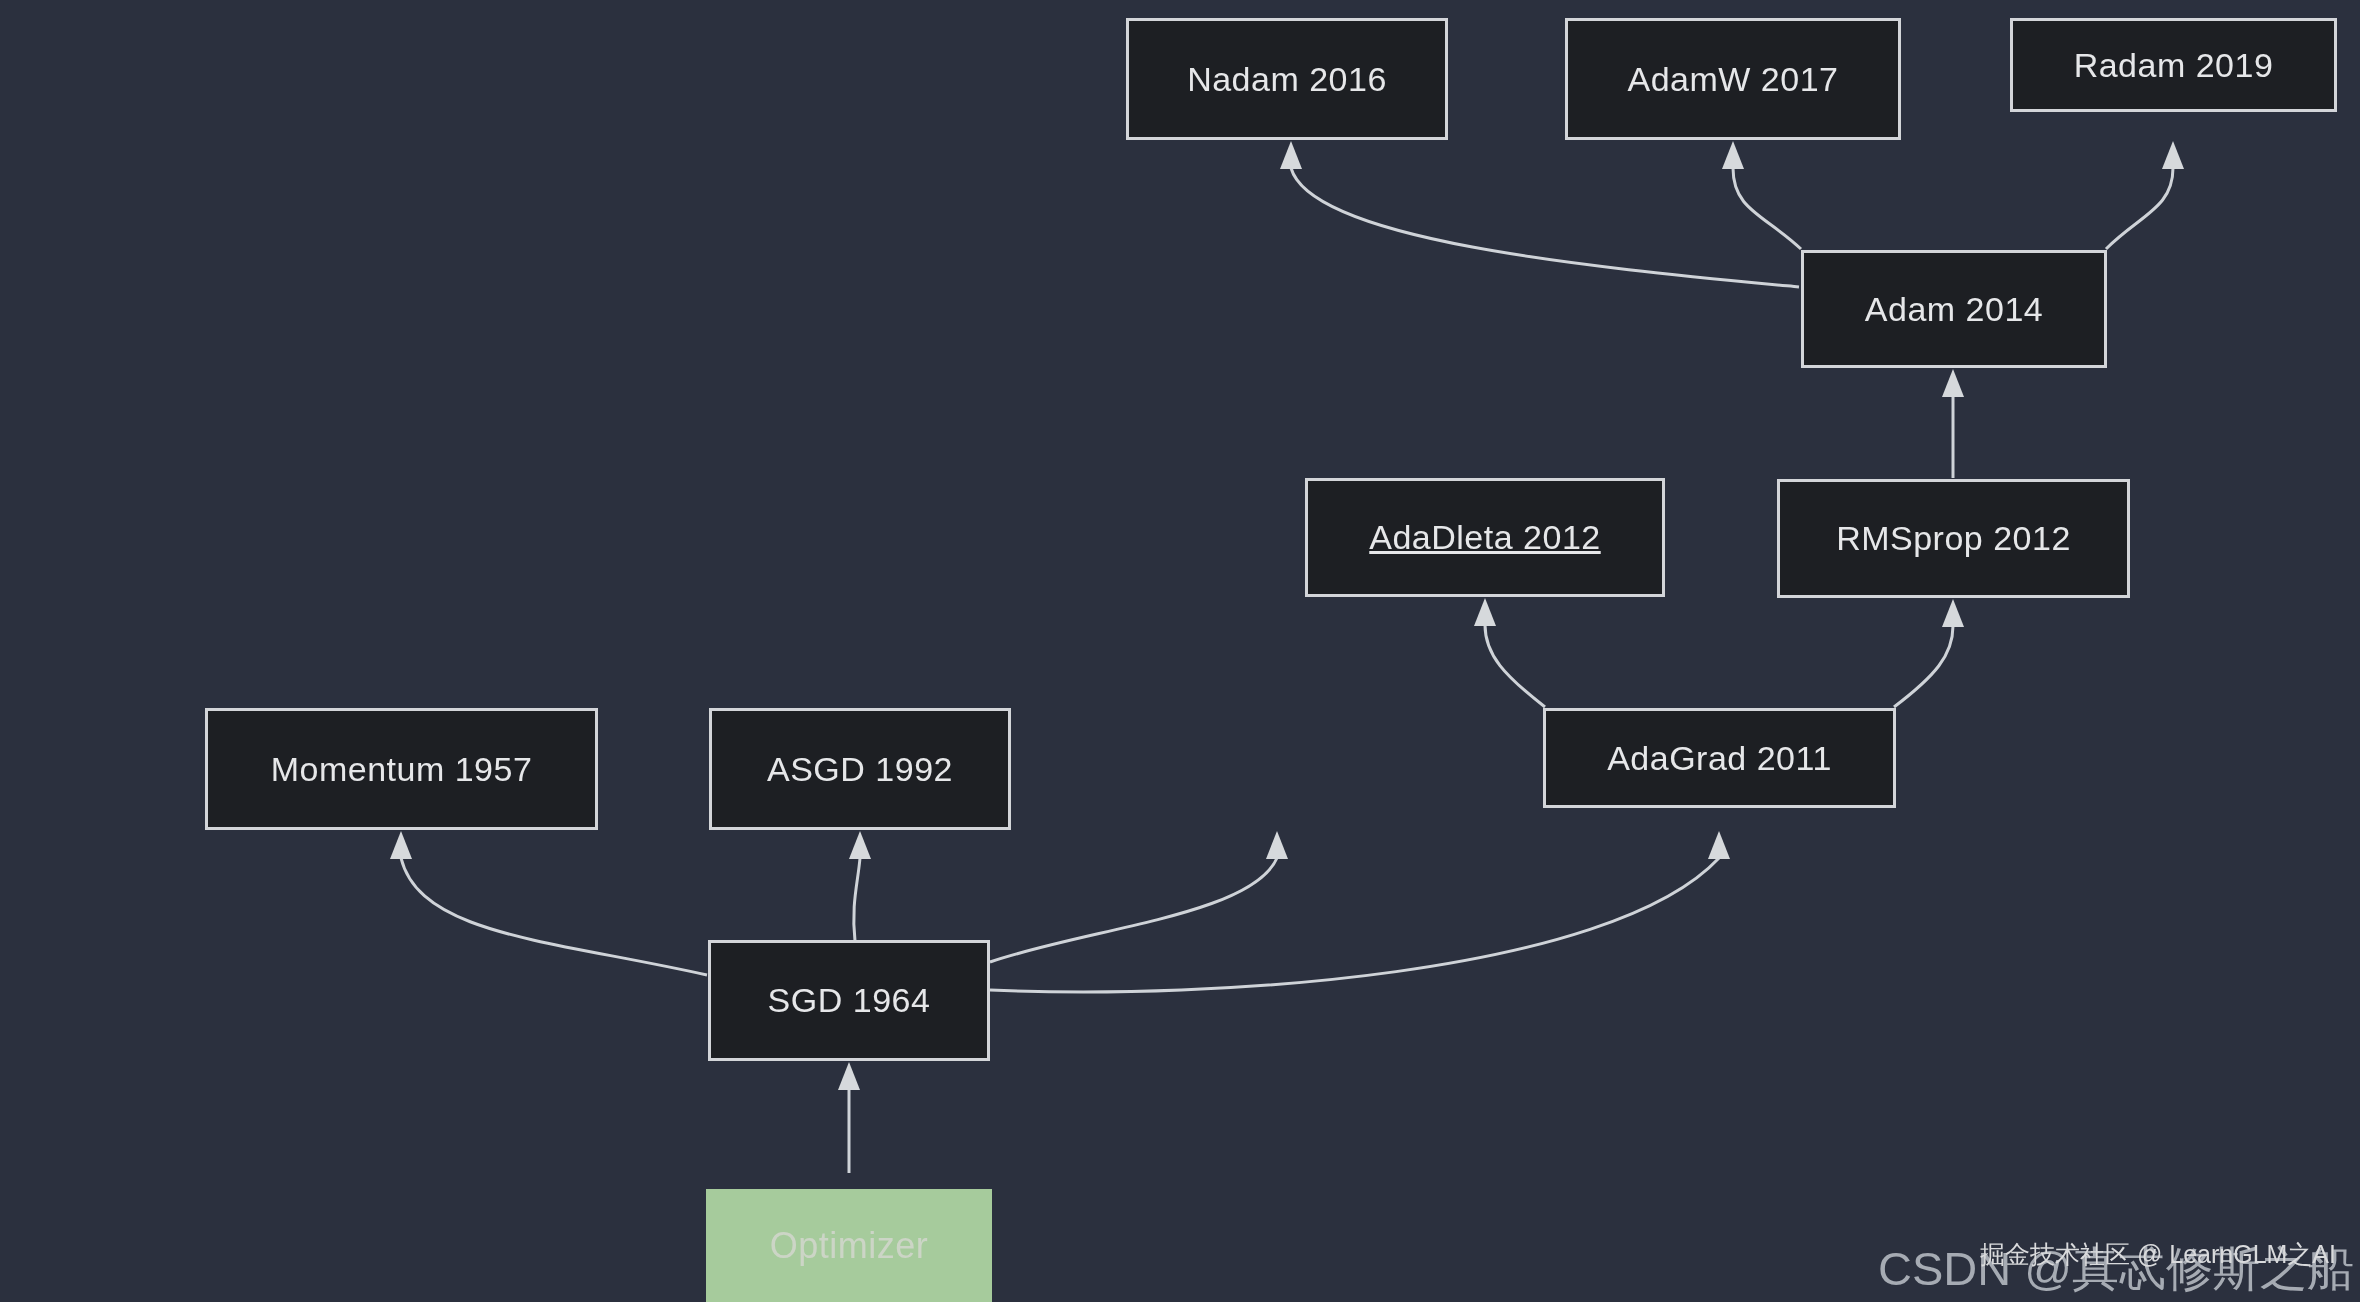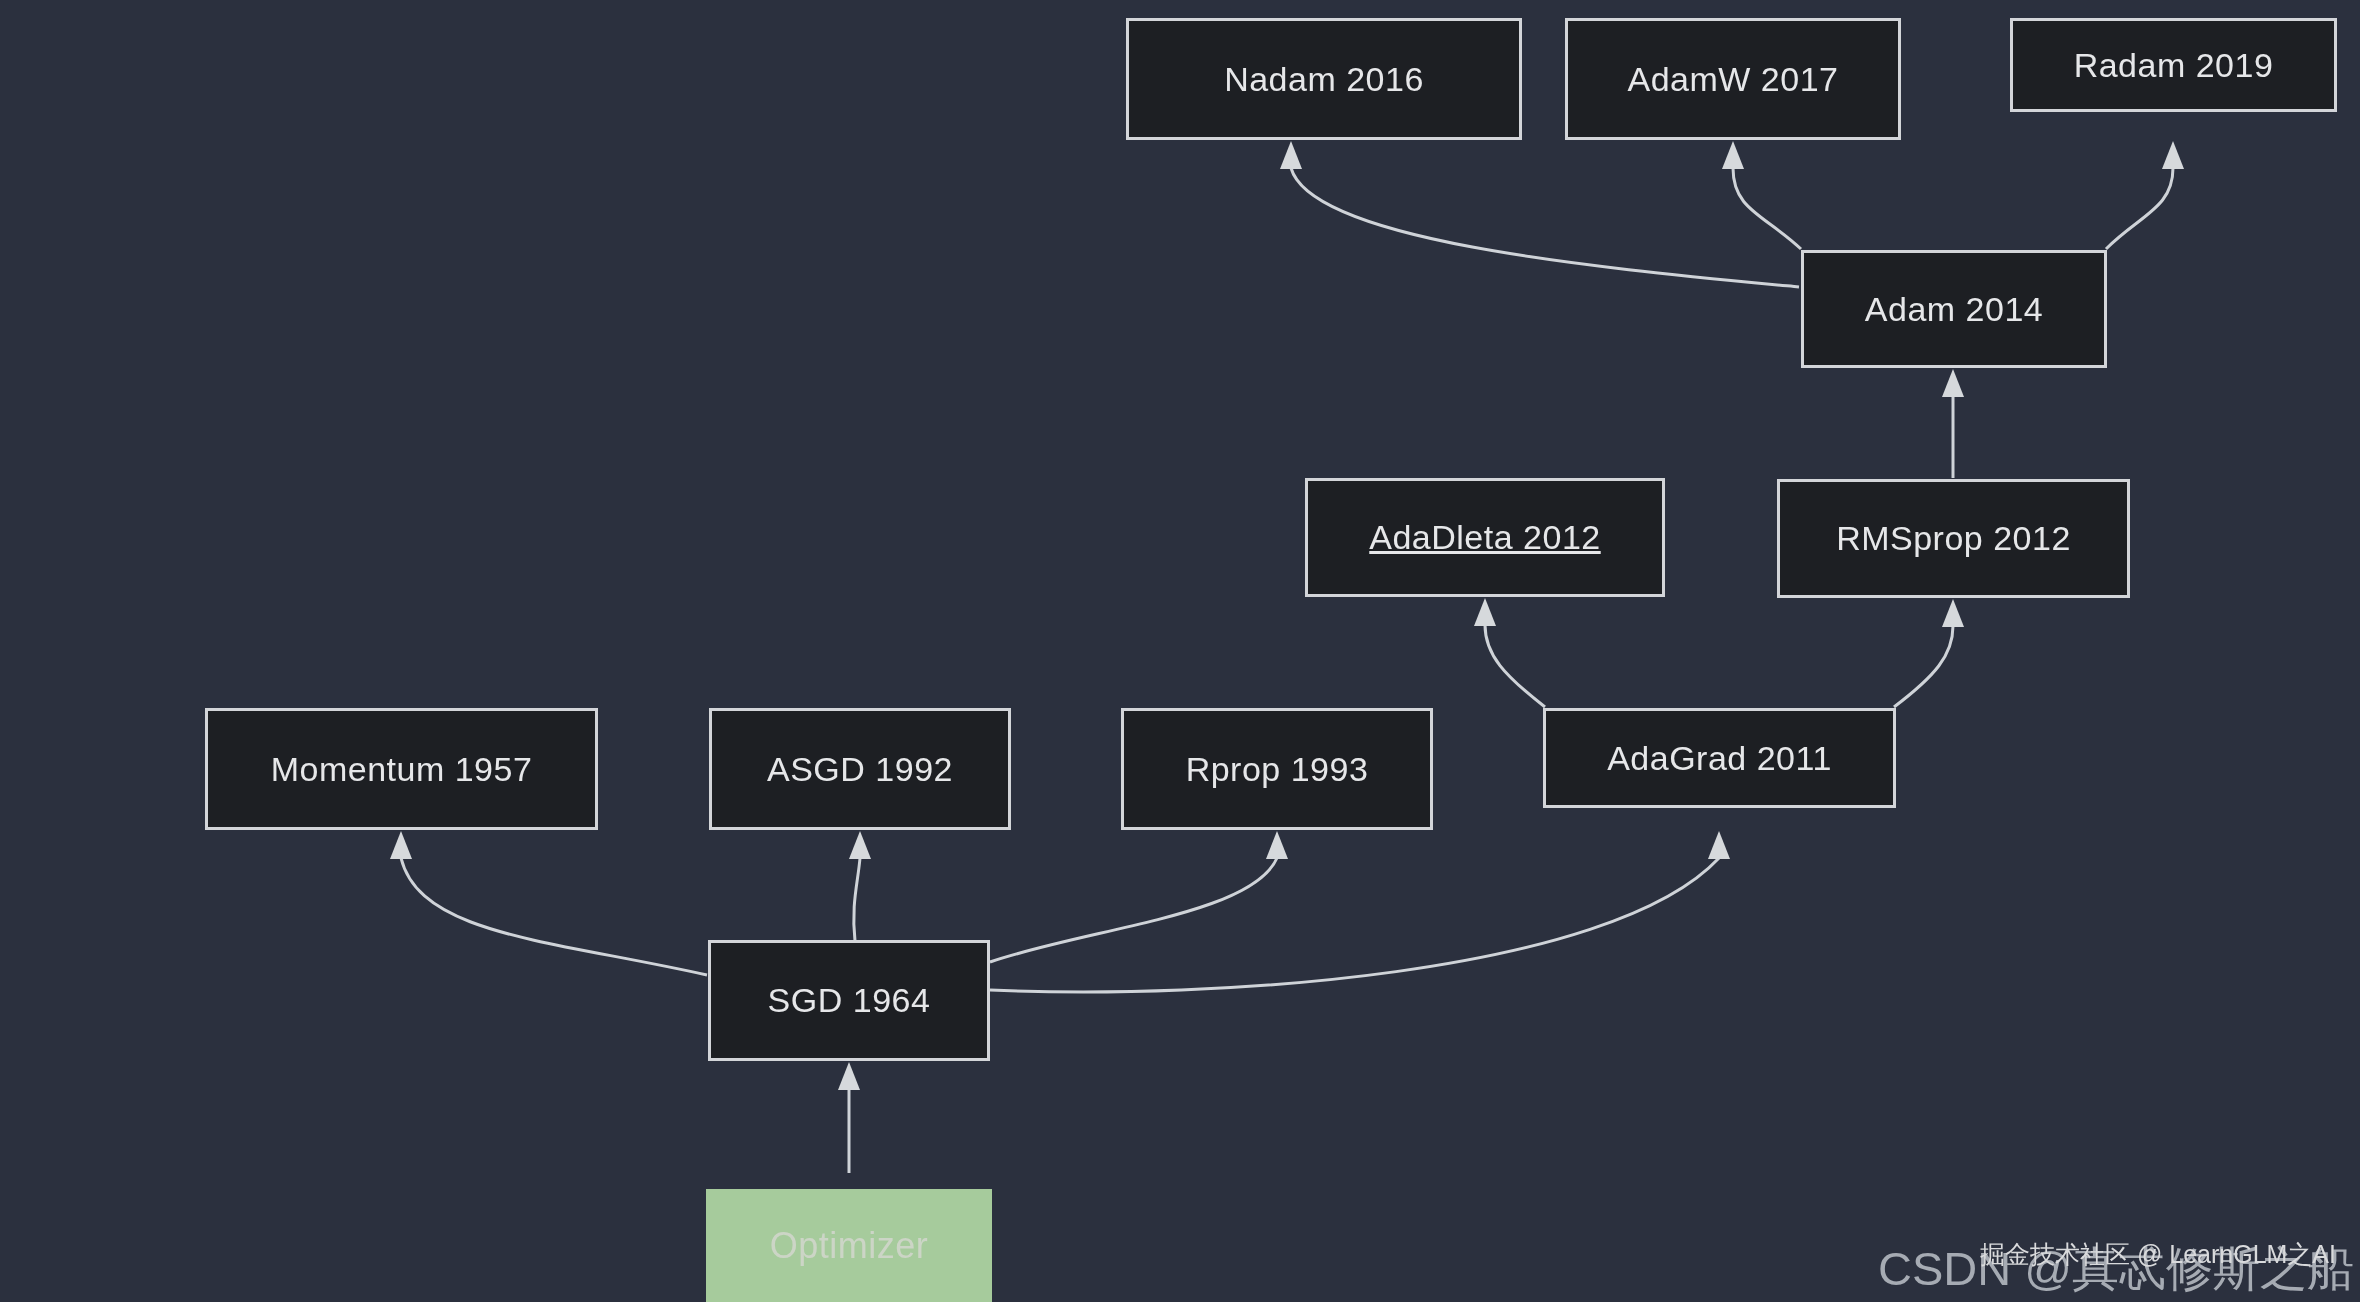--- a/index.html
+++ b/index.html
@@ -69,21 +69,21 @@
       <polygon points="1719,831 1708,859 1730,859"></polygon>
       <polygon points="1485,598 1474,626 1496,626"></polygon>
       <polygon points="1953,599 1942,627 1964,627"></polygon>
       <polygon points="1953,369 1942,397 1964,397"></polygon>
       <polygon points="1291,141 1280,169 1302,169"></polygon>
       <polygon points="1733,141 1722,169 1744,169"></polygon>
       <polygon points="2173,141 2162,169 2184,169"></polygon>
     </g>
   </svg>
 
-  <div class="node" style="left:1126px;top:18px;width:396px;height:122px;">
+  <div class="node" style="left:1126px;top:18px;width:322px;height:122px;">
     <span>Nadam 2016</span>
   </div>
 
   <div class="node" style="left:1565px;top:18px;width:336px;height:122px;">
     <span>AdamW 2017</span>
   </div>
 
   <div class="node" style="left:2010px;top:18px;width:327px;height:94px;">
     <span>Radam 2019</span>
   </div>
@@ -101,23 +101,20 @@
   </div>
 
   <div class="node" style="left:205px;top:708px;width:393px;height:122px;">
     <span>Momentum 1957</span>
   </div>
 
   <div class="node" style="left:709px;top:708px;width:302px;height:122px;">
     <span>ASGD 1992</span>
   </div>
 
-  <div class="node" style="left:1121px;top:708px;width:312px;height:122px;">
-    <span>Rprop 1993</span>
-  </div>
 
   <div class="node" style="left:1543px;top:708px;width:353px;height:100px;">
     <span>AdaGrad 2011</span>
   </div>
 
   <div class="node" style="left:708px;top:940px;width:282px;height:121px;">
     <span>SGD 1964</span>
   </div>
 
   <div class="node optimizer" style="left:706px;top:1173px;width:286px;height:114px;margin-top:16px;">

